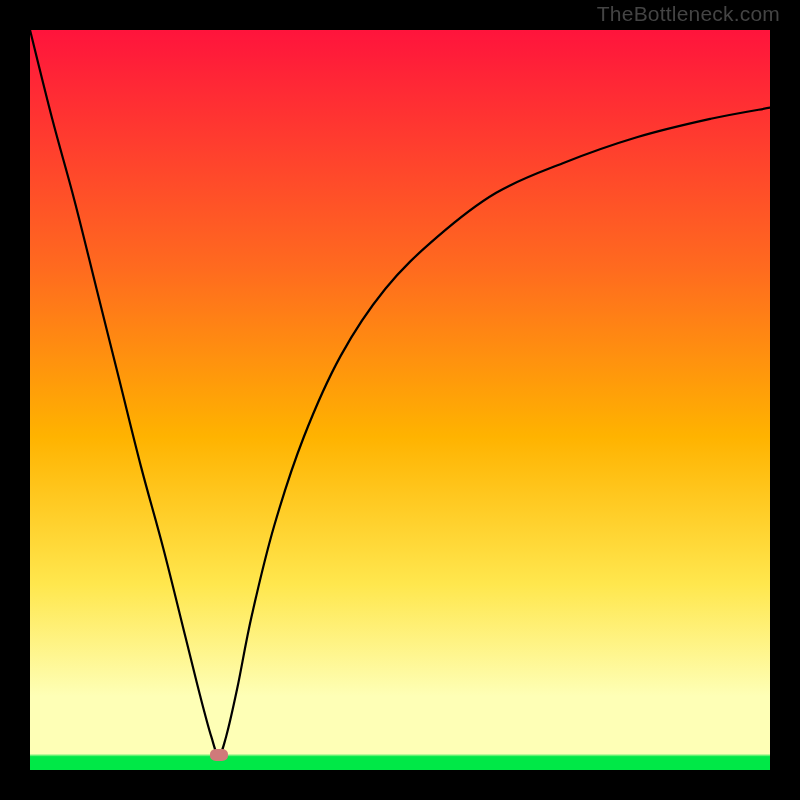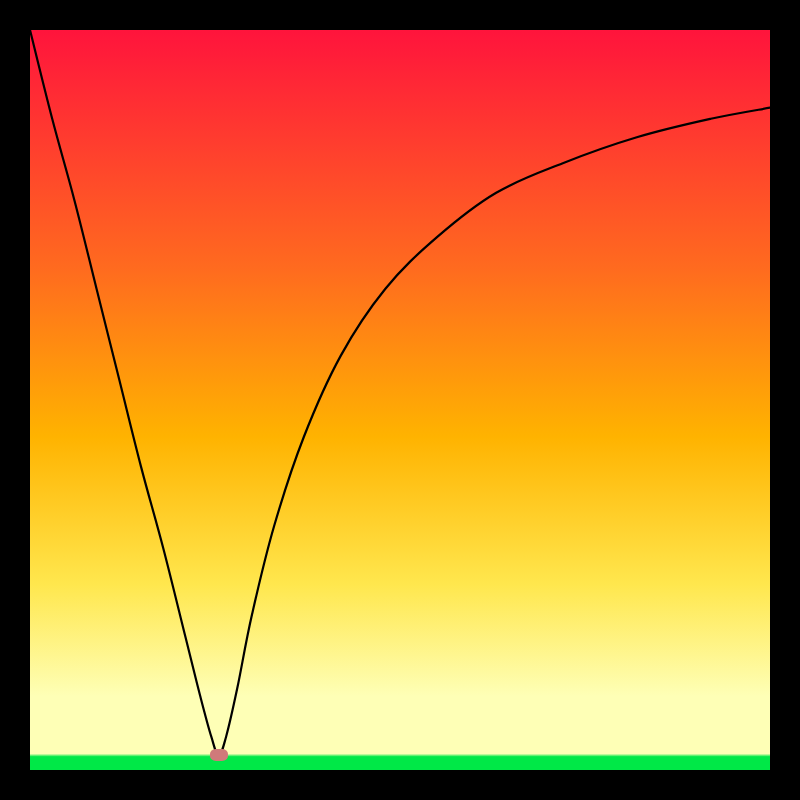--- a/index.html
+++ b/index.html
@@ -53,20 +53,21 @@
     height: 12px;
     border-radius: 6px / 5px;
     transform: translate(-50%, -50%);
     z-index: 3;
   }
 </style>
 </head>
 <body>
 
 <div class="outer">
+  <div class="watermark">TheBottleneck.com</div>
 
   <div class="plot">
     <div class="gradient" style="background: linear-gradient(rgb(255, 20, 60) 0%, rgb(255, 106, 31) 32%, rgb(255, 179, 0) 55%, rgb(255, 231, 78) 75%, rgb(254, 255, 182) 90%, rgb(254, 255, 182) 97.8%, rgb(0, 232, 71) 98.2%, rgb(0, 232, 71) 100%);"></div>
 
     <svg class="curve" viewBox="0 0 100 100" preserveAspectRatio="none">
       <path fill="none" vector-effect="non-scaling-stroke" stroke-width="2.2" stroke-linejoin="round" stroke-linecap="round" d="M 0 0 C 0.54 2.16, 1.92 7.86, 3 12 C 4.08 16.14, 4.92 18.86, 6 23 C 7.08 27.14, 7.92 30.68, 9 35 C 10.08 39.32, 10.92 42.68, 12 47 C 13.08 51.32, 13.92 54.86, 15 59 C 16.08 63.14, 16.92 65.86, 18 70 C 19.08 74.14, 20.1 78.4, 21 82 C 21.9 85.6, 22.37 87.57, 23 90 C 23.63 92.43, 24.05 94.06, 24.5 95.5 C 24.95 96.94, 25.14 98, 25.5 98 C 25.86 98, 26.05 97.12, 26.5 95.5 C 26.95 93.88, 27.37 91.97, 28 89 C 28.63 86.03, 29.1 82.96, 30 79 C 30.9 75.04, 31.74 71.32, 33 67 C 34.26 62.68, 35.38 59.14, 37 55 C 38.62 50.86, 40.02 47.6, 42 44 C 43.98 40.4, 45.66 37.88, 48 35 C 50.34 32.12, 52.3 30.34, 55 28 C 57.7 25.66, 59.94 23.8, 63 22 C 66.06 20.2, 68.58 19.35, 72 18 C 75.42 16.65, 78.4 15.58, 82 14.5 C 85.6 13.42, 88.76 12.72, 92 12 C 95.24 11.28, 98.56 10.77, 100 10.5" stroke="#000000"></path>
     </svg>
 
     <div class="minimum-marker" style="left: 188.7px; top: 725.2px; background: rgb(207, 122, 122);"></div>
   </div>

